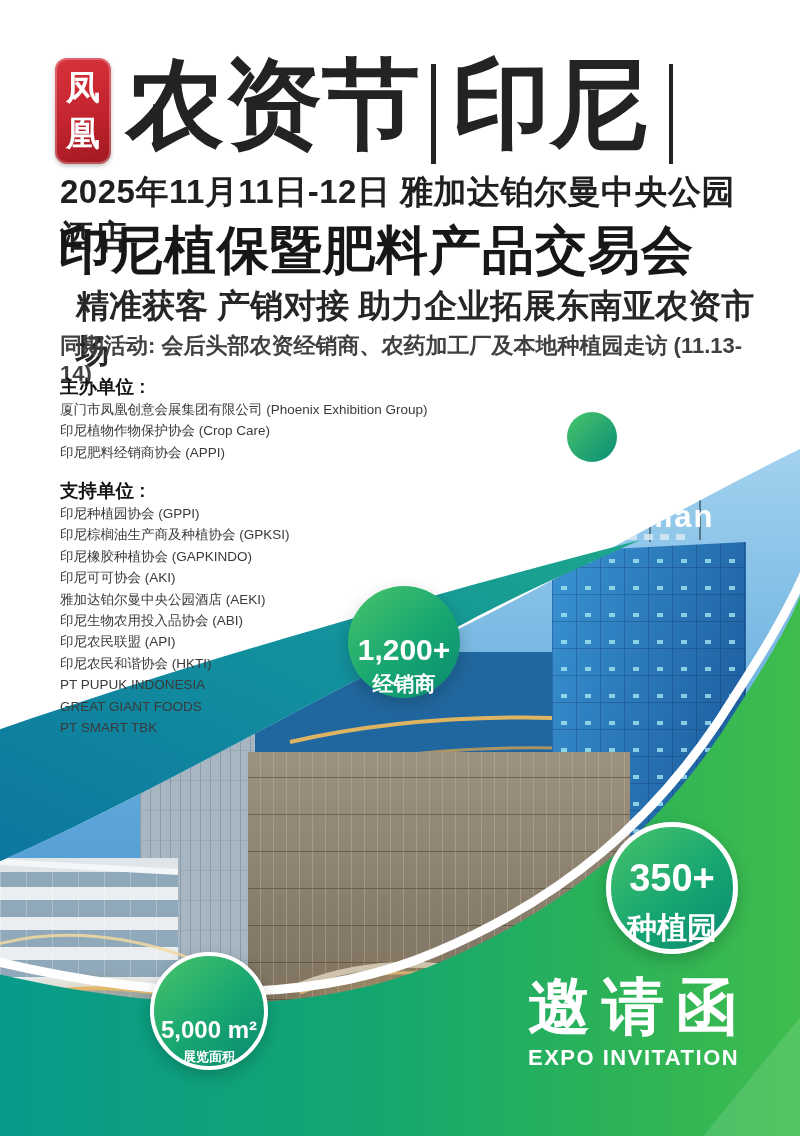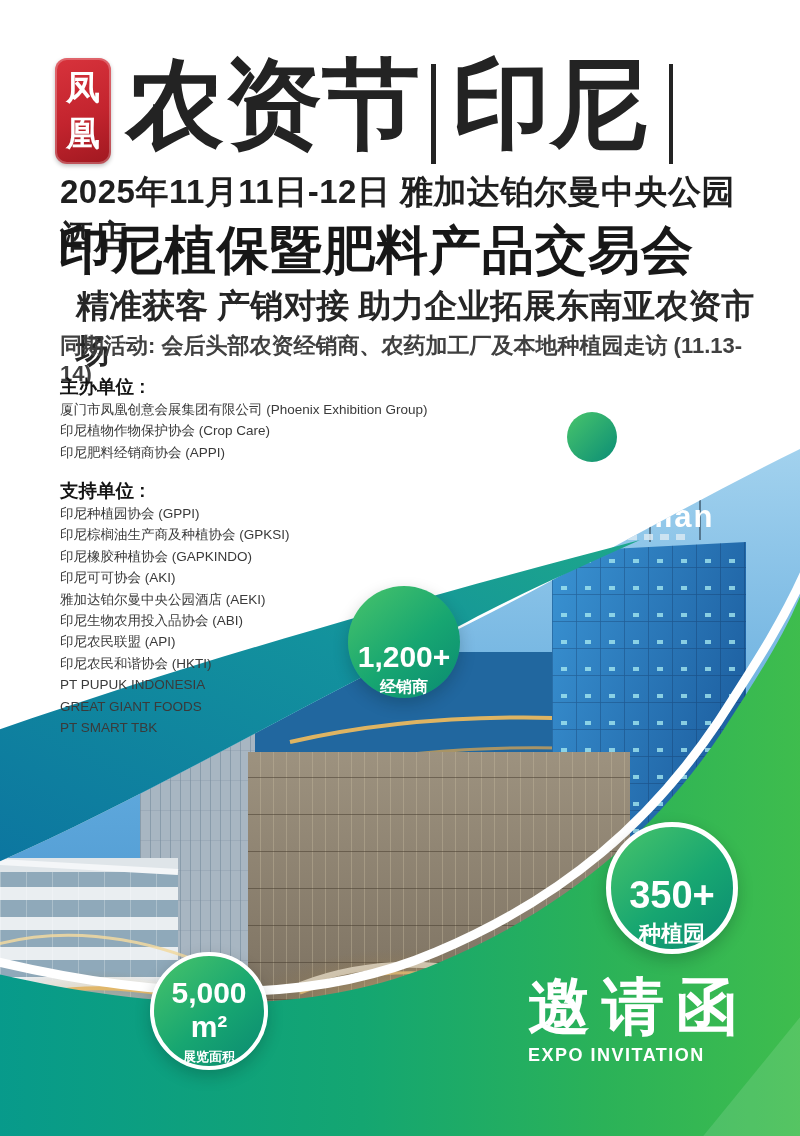--- a/index.html
+++ b/index.html
@@ -44,32 +44,32 @@
   .stat{
     position:absolute;z-index:4;border-radius:50%;
     background:linear-gradient(140deg,#49c46a 0%,#17a671 55%,#0a8a72 100%);
     display:flex;flex-direction:column;align-items:center;justify-content:flex-end;
     color:#fff;text-align:center;box-shadow:0 6px 16px rgba(0,25,20,.22);
   }
   .stat .v{font-weight:800;}
   .stat .l{font-weight:700;}
   .stat-1{left:348px;top:586px;width:112px;height:112px;}
   .stat-1 .v{font-size:30px;}
-  .stat-1 .l{font-size:16px;margin-top:3px;}
+  .stat-1 .l{font-size:21px;margin-top:3px;}
   .stat-2{left:606px;top:822px;width:122px;height:122px;border:5px solid #ffffff;}
   .stat-2 .v{font-size:38px;}
-  .stat-2 .l{font-size:22px;margin-top:2px;}
+  .stat-2 .l{font-size:30px;margin-top:8px;}
   .stat-3{left:150px;top:952px;width:110px;height:110px;border:4px solid #ffffff;}
-  .stat-3 .v{font-size:30px;margin-top:20px;}
+  .stat-3 .v{font-size:24px;margin-top:20px;}
   .stat-3 .l{font-size:13px;margin-top:4px;}
 
   
   .invite{position:absolute;left:528px;top:973px;z-index:4;color:#ffffff;}
   .invite .cn{font-size:62px;font-weight:900;letter-spacing:12px;line-height:1.1;}
-  .invite .en{font-size:18px;font-weight:700;letter-spacing:1.5px;margin-top:4px;}
+  .invite .en{font-size:22px;font-weight:700;letter-spacing:1.5px;margin-top:4px;}
 </style>
 </head>
 <body>
 
 <div class="poster">
 
   <svg class="scene" viewBox="0 0 800 1136" aria-hidden="true">
     <defs>
       <linearGradient id="skyG" x1="0" y1="0" x2="0" y2="1">
         <stop offset="0" stop-color="#a6d4ef"></stop>

